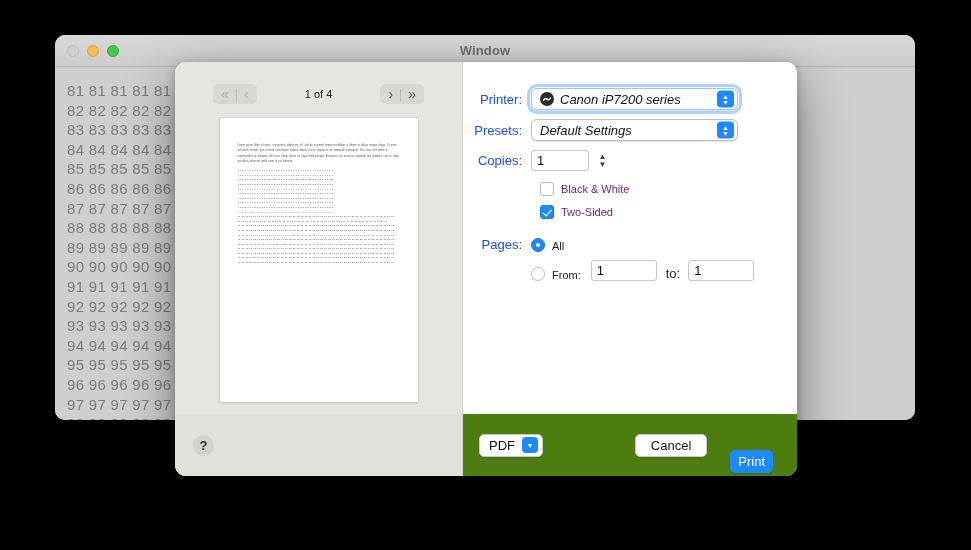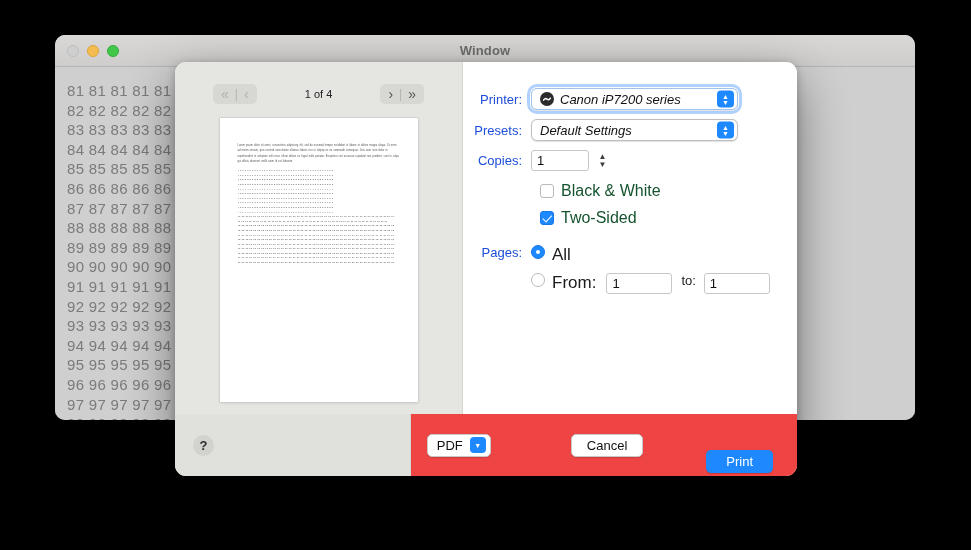--- a/index.html
+++ b/index.html
@@ -262,25 +262,25 @@
   }
   .cbox.checked::after {
     content: "";
     position: absolute;
     left: 4.2px; top: 1.2px;
     width: 3.8px; height: 7.5px;
     border: solid #fff;
     border-width: 0 1.8px 1.8px 0;
     transform: rotate(43deg);
   }
-  .checklabel { font-size: 16px; color: #14532d; }
+  .checklabel { font-size: 11px; color: #701a75; }
 
   .radiorow {
     display: flex;
-    align-items: flex-start;
+    align-items: flex-end;
     margin-bottom: 8px;
   }
   .rbox {
     width: 14px; height: 14px;
     border-radius: 50%;
     border: 1px solid #b9b9b9;
     background: #fff;
     margin-right: 7px;
     flex-shrink: 0;
   }
@@ -290,21 +290,21 @@
     position: relative;
   }
   .rbox.selected::after {
     content: "";
     position: absolute;
     left: 4px; top: 4px;
     width: 4px; height: 4px;
     border-radius: 50%;
     background: #fff;
   }
-  .radiolabel { font-size: 17px; color: #1c1c1e; }
+  .radiolabel { font-size: 11px; color: #1c1c1e; }
   .range-field {
     width: 66px; height: 21px;
     border: 1px solid #c6c6c6;
     border-radius: 3px;
     background: #fff;
     font-size: 13px;
     color: #111;
     padding: 0 5px;
     display: flex; align-items: center;
     margin-left: 10px;
@@ -344,25 +344,24 @@
     background: #d2d2ce;
     padding: 0 11px;
     font-size: 13px;
     color: #2b2b2b;
     display: flex;
     align-items: center;
     cursor: default;
   }
   #footer-right {
     flex: 1;
-    background: #ef4444;
+    background: #4d7c0f;
     display: flex;
     align-items: center;
     padding: 0 24px 0 16px;
-    gap: 40px;
   }
   #pdf-btn {
     height: 23px;
     border-radius: 5px;
     background: #fff;
     border: 0.5px solid #c9c9c9;
     box-shadow: 0 0.5px 1px rgba(0,0,0,0.13);
     display: flex;
     align-items: center;
     padding: 0 4px 0 9px;
@@ -396,21 +395,21 @@
     background: #fff;
     border: 0.5px solid #c9c9c9;
     box-shadow: 0 0.5px 1px rgba(0,0,0,0.13);
     color: #111;
     margin-right: 23px;
   }
   #print-btn {
     background: #1e88ff;
     color: #fff;
     box-shadow: 0 0.5px 1px rgba(0,0,0,0.18);
-    padding: 0 20px;
+    padding: 0 8px;
     margin-top: 33px;
   }
 </style>
 </head>
 <body>
 
 <div id="bg-window">
   <div id="bg-titlebar">
     <div class="traffic-lights">
       <span class="tl tl-close"></span>

